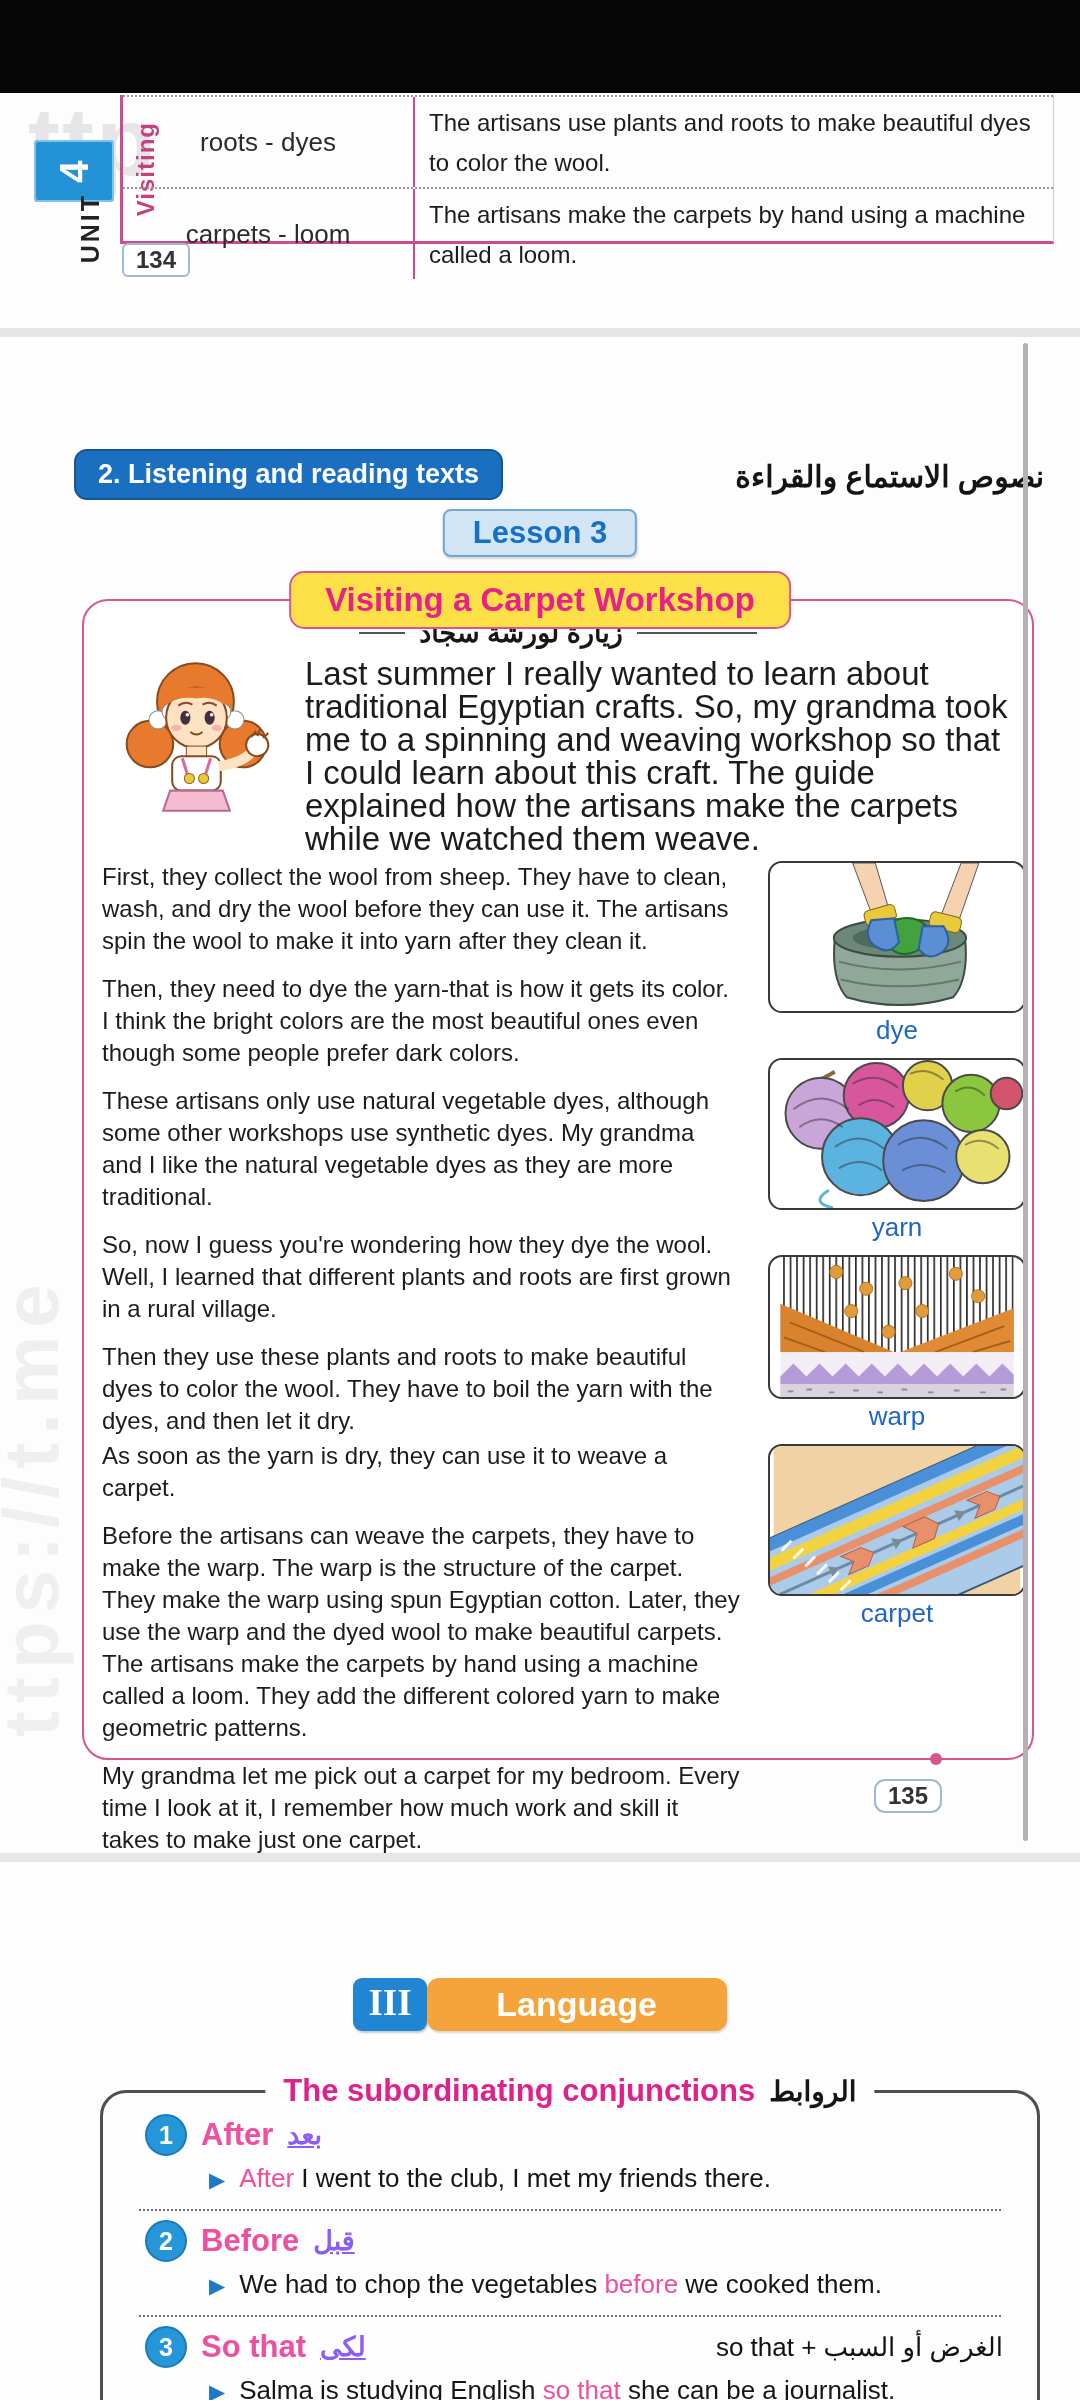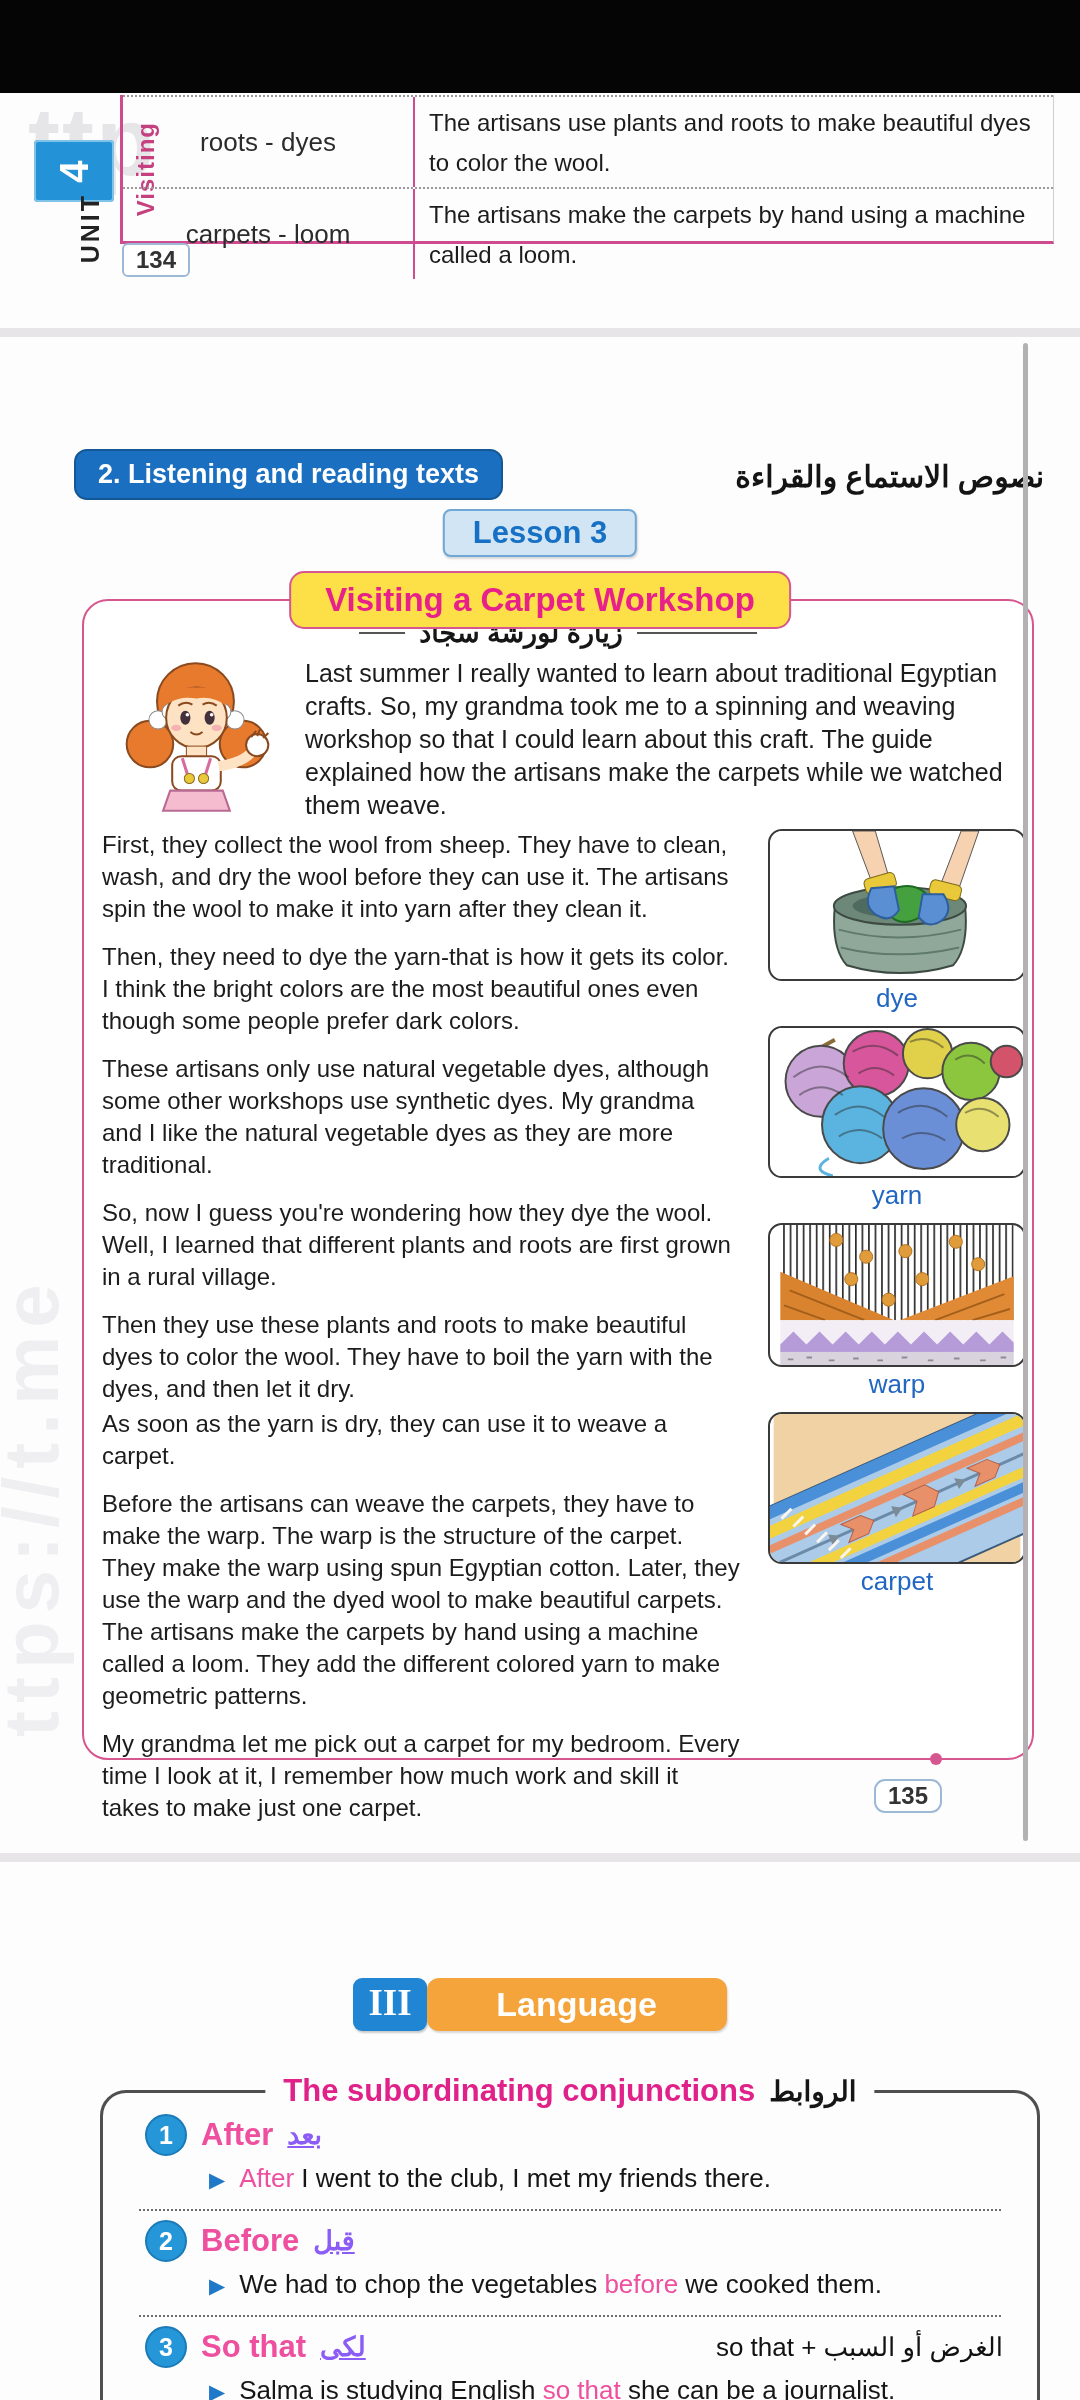--- a/index.html
+++ b/index.html
@@ -34,21 +34,21 @@
   .listen-ar{right:36px;top:122px;font-size:30px;font-weight:bold;color:#141414;direction:rtl;}
   .lesson-badge{left:50%;transform:translateX(-50%);top:172px;background:#d2e5f4;border:2.5px solid #6fa7d6;border-radius:8px;color:#1670c4;font-weight:bold;font-size:31px;padding:4px 28px;box-shadow:1px 2px 2px rgba(0,0,0,.15);}
   .passage{left:66px;top:262px;width:948px;height:1157px;border:2.5px solid #d6568f;border-radius:26px;background:#fff;margin-left:16px;}
   .passage-dot{bottom:-7px;left:846px;width:12px;height:12px;border-radius:50%;background:#d6568f;}
   .title-box{left:50%;transform:translateX(-50%);top:234px;background:#fde047;border:2.5px solid #d6568f;border-radius:15px;color:#e8218a;font-weight:bold;font-size:33px;padding:8px 34px;white-space:nowrap;z-index:3;}
   .subtitle{margin-top:16px;display:flex;align-items:center;justify-content:center;gap:14px;}
   .subtitle .dash{height:2.5px;background:#555;}
   .subtitle .d1{width:46px;} .subtitle .d2{width:120px;}
   .subtitle .ar{font-size:27px;font-weight:bold;color:#161616;direction:rtl;}
   .intro-row{display:flex;margin:2px 10px 0 12px;align-items:flex-start;}
-  .intro-row p{flex:1;margin:6px 4px 0 4px;font-size:25px;line-height:33px;}
+  .intro-row p{flex:1;margin:6px 4px 0 4px;font-size:33px;line-height:33px;}
   .content-row{display:flex;margin:6px 6px 0 18px;}
   .text-col{flex:1;padding-right:10px;}
   .text-col p{margin:0 0 16px;font-size:24px;line-height:32px;}
   .text-col p.tight{margin-bottom:3px;}
   .img-col{width:276px;display:flex;flex-direction:column;align-items:flex-end;}
   figure{margin:0 0 12px;text-align:center;}
   .fig-frame{width:254px;height:148px;border:2.5px solid #3a3a3a;border-radius:14px;overflow:hidden;background:#fff;}
   .fig-frame.short{height:140px;}
   .fig-frame svg{display:block;width:100%;height:100%;}
   figcaption{font-size:26px;color:#2167c2;margin-top:2px;}

